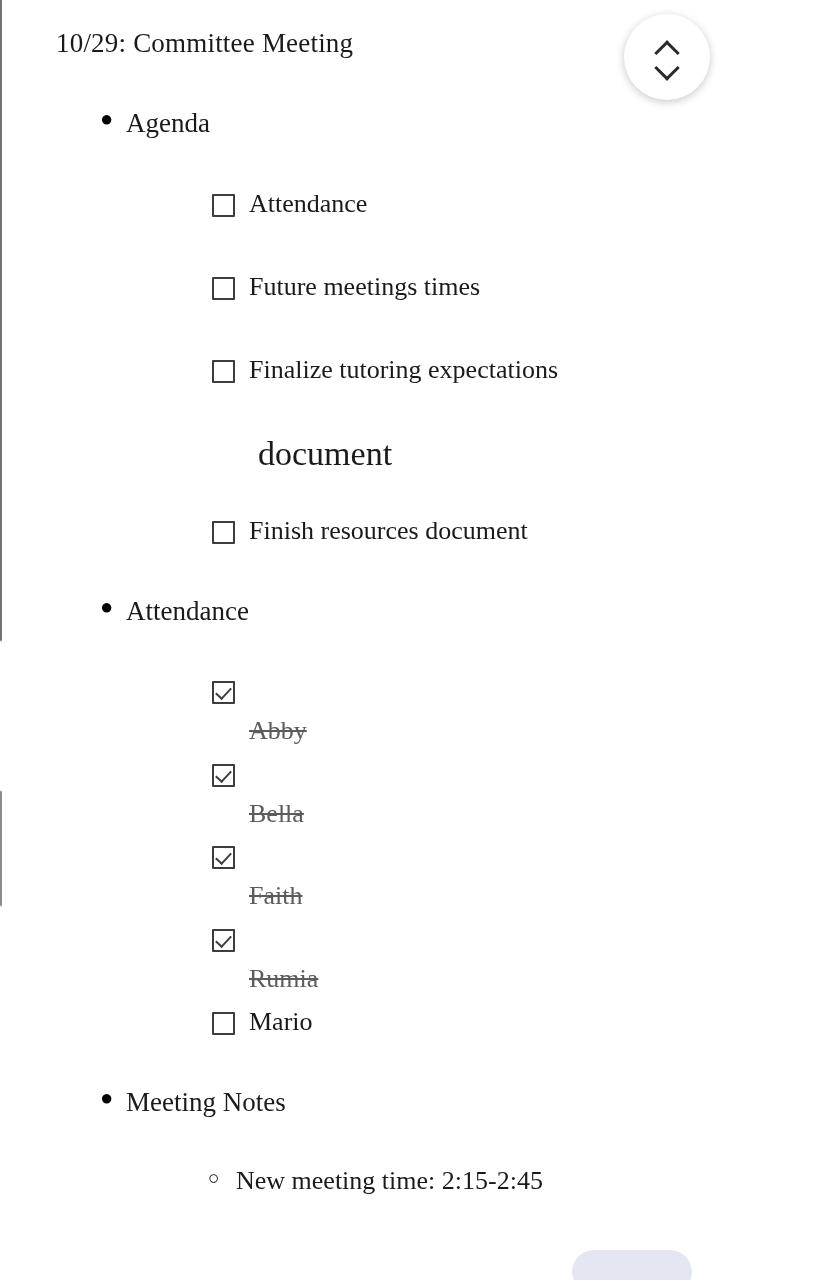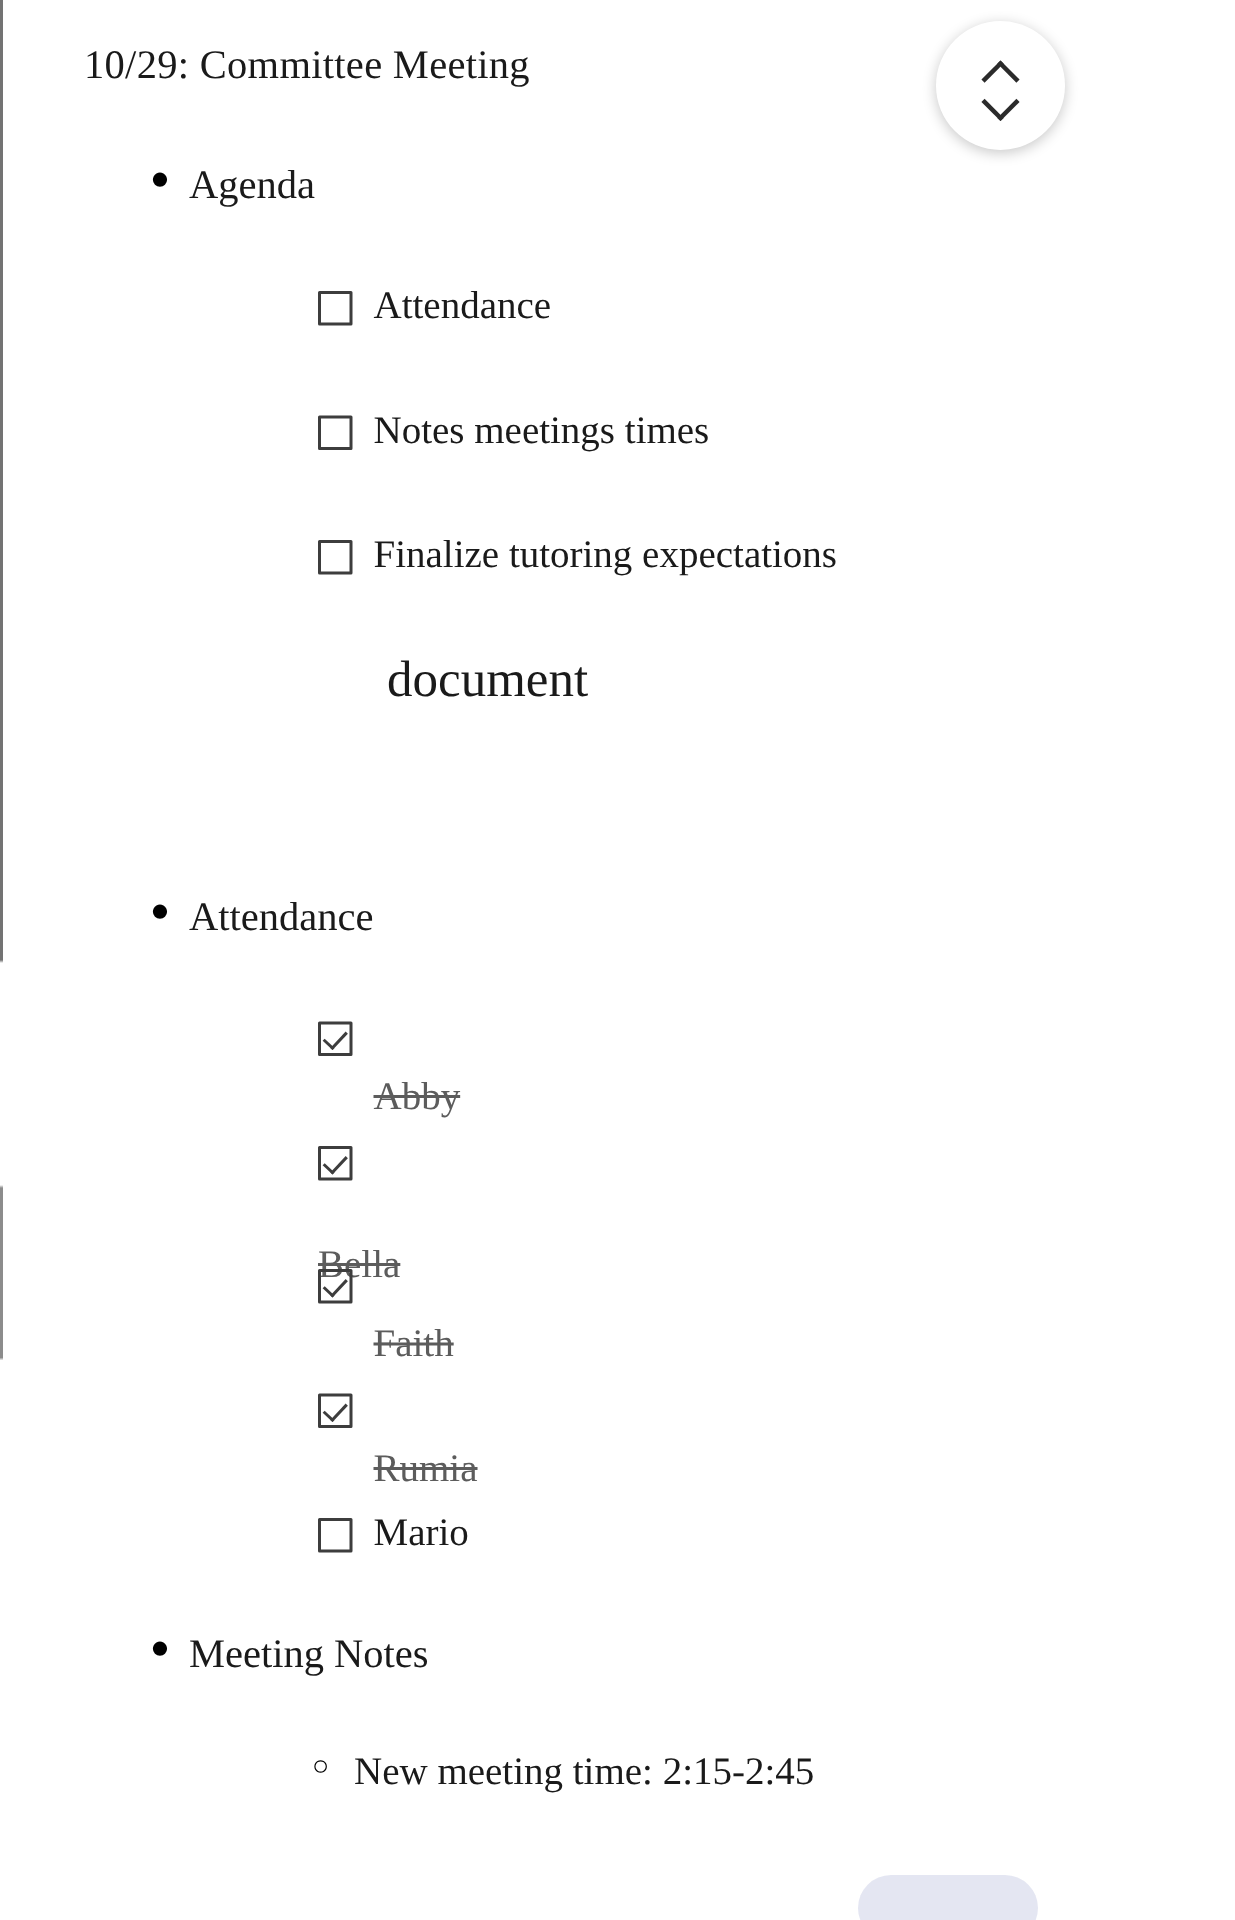--- a/index.html
+++ b/index.html
@@ -187,41 +187,45 @@
     <span class="bullet-label">Agenda</span>
   </div>
 
   <div class="check-row" style="left:212px; top:188px;">
     <span class="checkbox"></span>
     <span class="check-label">Attendance</span>
   </div>
 
   <div class="check-row" style="left:212px; top:271px;">
     <span class="checkbox"></span>
-    <span class="check-label">Notes meetings times</span>
+    <span class="check-label">Future meetings times</span>
   </div>
 
   <div class="check-row" style="left:212px; top:354px;">
     <span class="checkbox"></span>
     <span class="check-label">Finalize tutoring expectations</span>
   </div>
   <div class="wrap-line" style="left:258px; top:434px;">document</div>
 
+  <div class="check-row" style="left:212px; top:515px;">
+    <span class="checkbox"></span>
+    <span class="check-label">Finish resources document</span>
+  </div>
 
   <div class="bullet-row" style="left:100px; top:596px;">
     <span class="bullet-dot">●</span>
     <span class="bullet-label">Attendance</span>
   </div>
 
   <div class="check-row" style="left:212px; top:675px;">
     <span class="checkbox checked"></span>
     <span class="check-label done">Abby</span>
   </div>
 
-  <div class="check-row" style="left:212px; top:758px;flex-direction:column;">
+  <div class="check-row" style="left:212px; top:758px;">
     <span class="checkbox checked"></span>
     <span class="check-label done">Bella</span>
   </div>
 
   <div class="check-row" style="left:212px; top:840px;text-align:center;">
     <span class="checkbox checked"></span>
     <span class="check-label done">Faith</span>
   </div>
 
   <div class="check-row" style="left:212px; top:923px;">

